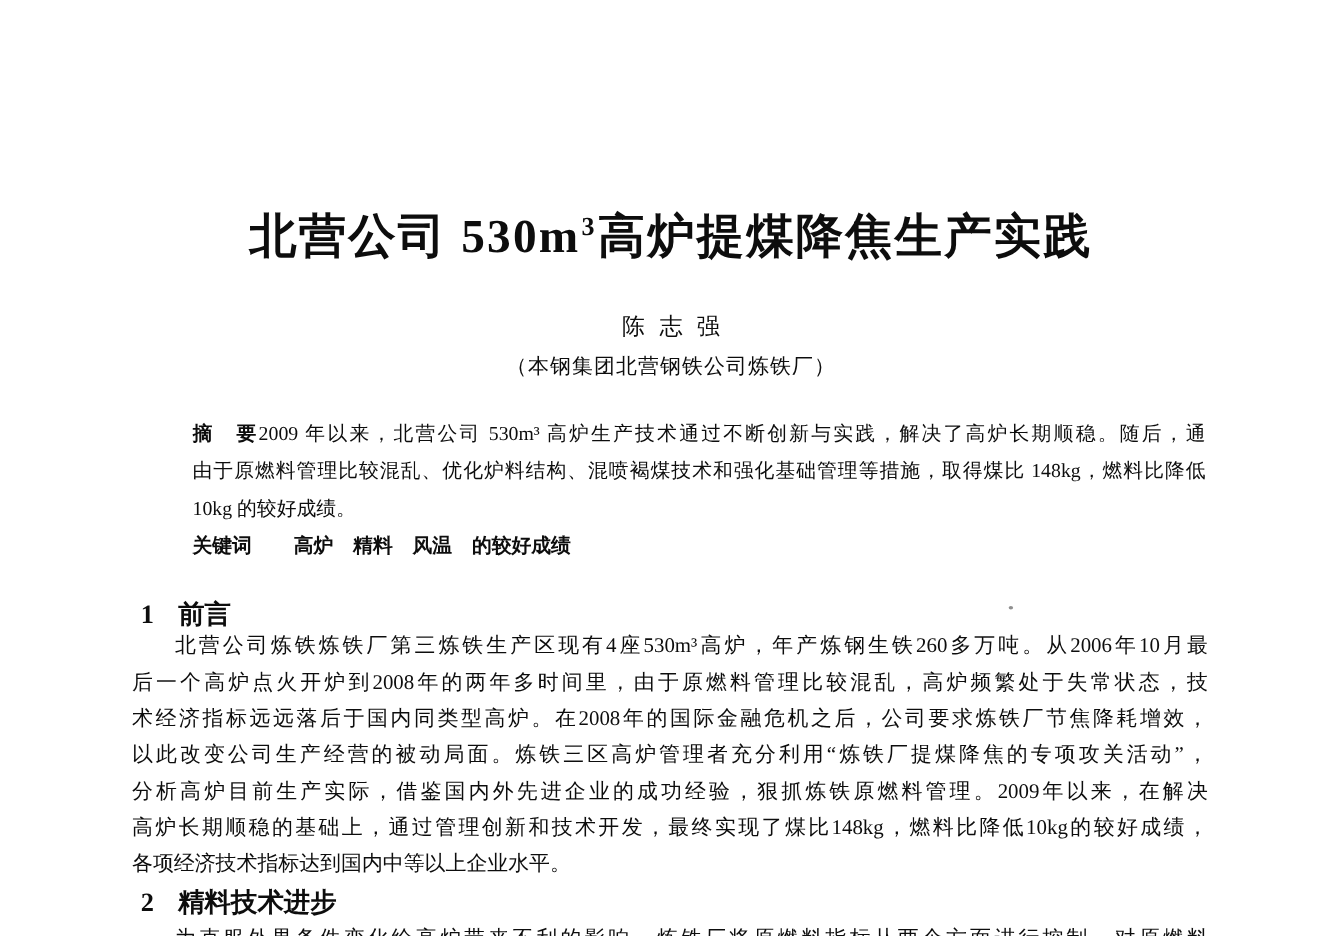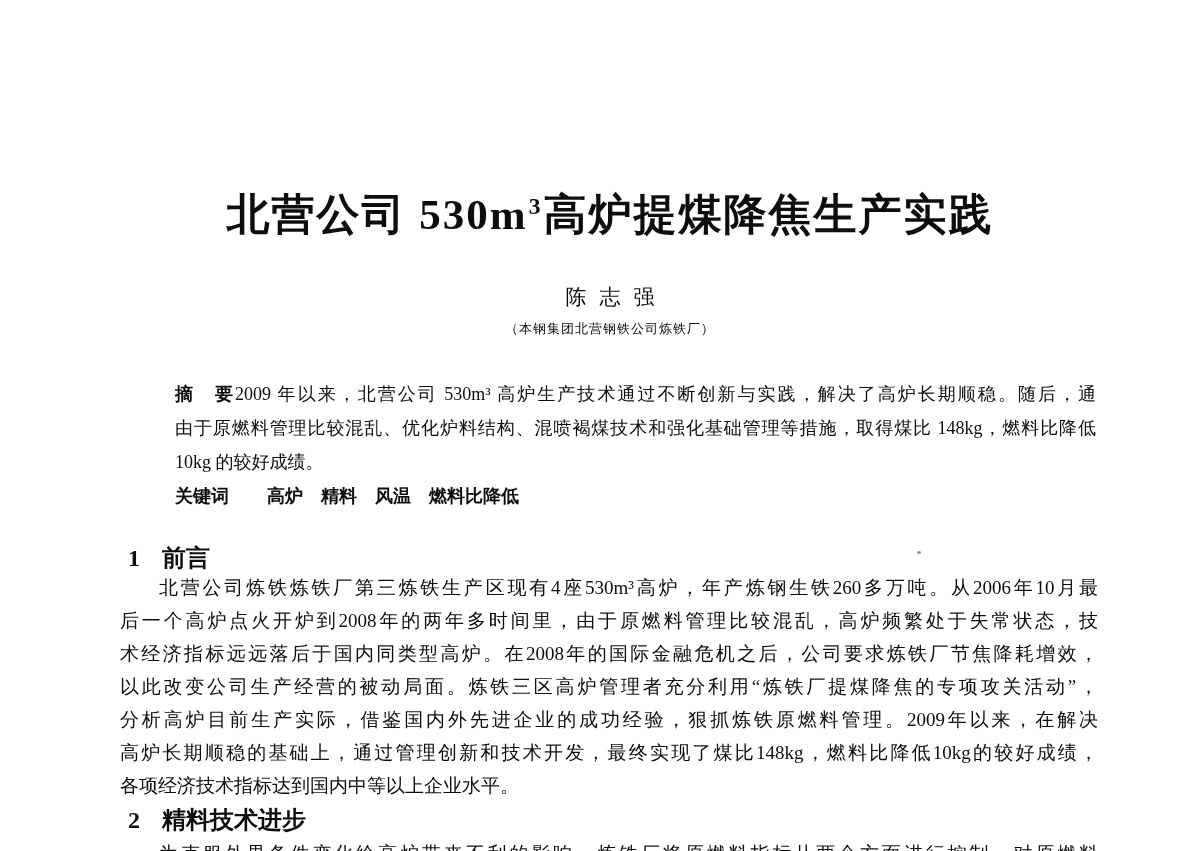--- a/index.html
+++ b/index.html
@@ -31,21 +31,21 @@
 
   
   .author-name {
     top: 283px; left: 110px; width: 1000px;
     text-align: center;
     font-size: 21px; letter-spacing: 13px; text-indent: 13px;
   }
   .author-affiliation {
     top: 320px; left: 110px; width: 1000px;
     text-align: center;
-    font-size: 13px; letter-spacing: 1px;
+    font-size: 19px; letter-spacing: 1px;
   }
 
   
   .abstract-block {
     top: 377px; left: 175px; width: 921px;
     font-size: 18px; line-height: 34px;
   }
   .abstract-line { text-align: justify; text-align-last: justify; height: 34px; overflow: hidden; }
   .abstract-line.short { text-align: left; text-align-last: left; }
   .abstract-label {
@@ -108,21 +108,21 @@
 
 <div class="abs author-affiliation">（本钢集团北营钢铁公司炼铁厂）</div>
 
 <div class="abs abstract-block">
   <div class="abstract-line">
     <span class="abstract-label">摘　要</span><span>2009 年以来，北营公司 530m³ 高炉生产技术通过不断创新与实践，解决了高炉长期顺稳。随后，通</span>
   </div>
   <div class="abstract-line">由于原燃料管理比较混乱、优化炉料结构、混喷褐煤技术和强化基础管理等措施，取得煤比 148kg，燃料比降低</div>
   <div class="abstract-line short">10kg 的较好成绩。</div>
   <div class="keywords-row">
-    <span class="keywords-label">关键词</span><span class="keywords-list">高炉　精料　风温　燃料比降低</span>
+    <span class="keywords-label">关键词</span><span class="keywords-list">高炉　精料　风温　的较好成绩</span>
   </div>
 </div>
 
 <div class="abs section-heading" id="section1-heading">
   <span class="sec-num">1</span><span>前言</span>
 </div>
 
 <div class="abs body-paragraph">
   <div class="p-line first">北营公司炼铁炼铁厂第三炼铁生产区现有4座530m³高炉，年产炼钢生铁260多万吨。从2006年10月最</div>
   <div class="p-line">后一个高炉点火开炉到2008年的两年多时间里，由于原燃料管理比较混乱，高炉频繁处于失常状态，技</div>

